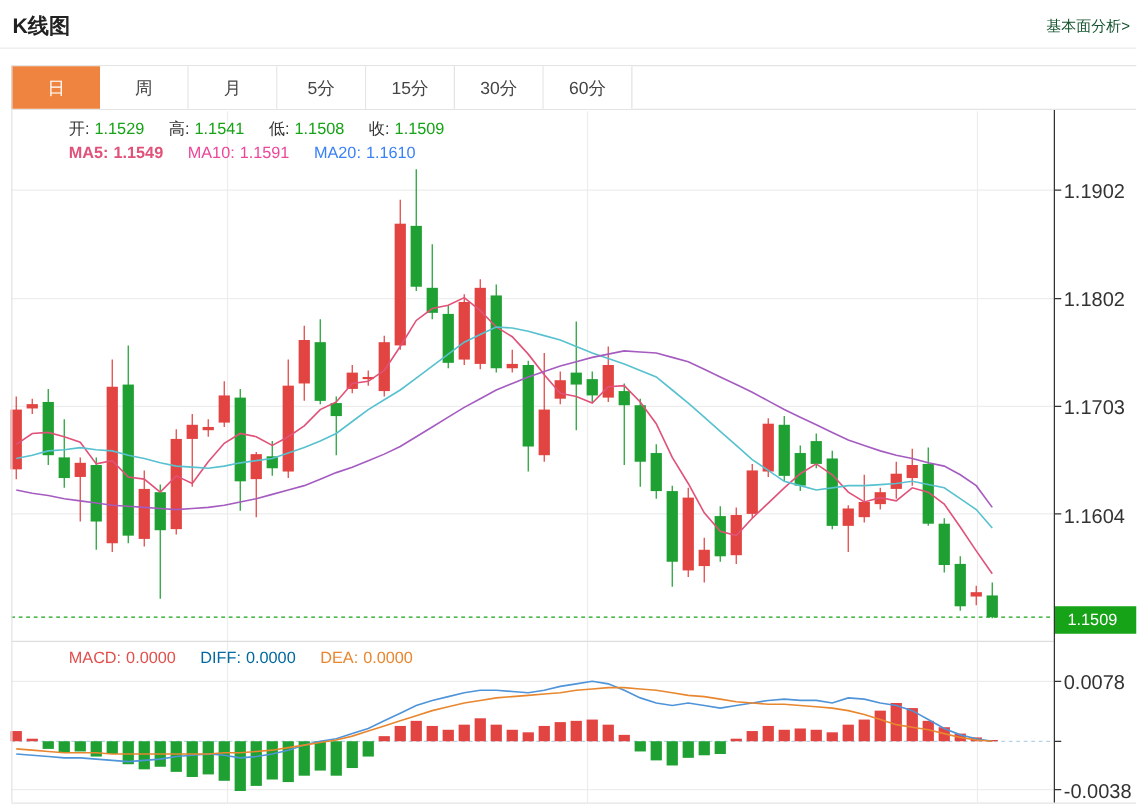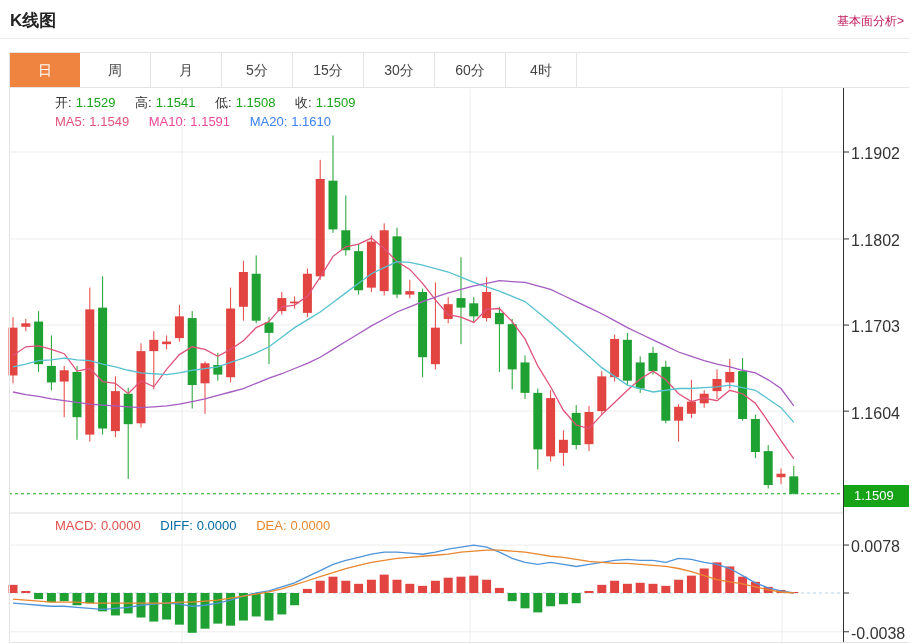--- a/index.html
+++ b/index.html
@@ -1,19 +1,19 @@
 <!DOCTYPE html>
 <html><head>
 <meta charset="utf-8">
 <style>
   html,body{margin:0;padding:0;background:#fff;}
   .stage{position:relative;width:909px;height:644px;background:#fff;overflow:hidden;
          font-family:"Liberation Sans","DejaVu Sans",sans-serif;}
   .hdr-title{position:absolute;left:10px;top:9px;font-size:17px;font-weight:bold;color:#222;}
-  .hdr-link{position:absolute;right:5px;top:13px;font-size:12px;color:#be185d;cursor:pointer;}
+  .hdr-link{position:absolute;right:5px;top:13px;font-size:12px;color:#14532d;cursor:pointer;}
   .hdr-divider{position:absolute;left:0;top:38px;width:915px;height:1px;background:#ececec;}
   .tabs{position:absolute;left:9px;top:52px;width:903px;height:36px;background:#fff;
         border-top:1px solid #e4e4e4;border-bottom:1px solid #e4e4e4;box-sizing:border-box;display:flex;}
   .tab{width:71px;height:34px;line-height:34px;text-align:center;font-size:14px;color:#444;
        border-right:1px solid #e4e4e4;cursor:pointer;box-sizing:border-box;background:#fff;}
   .tab.active{background:#ee8440;color:#fff;border-right:none;}
   .tab:first-child{border-left:1px solid #e4e4e4;}
   #chart{position:absolute;left:0;top:0;}
   .legend{position:absolute;left:14px;font-size:13px;white-space:nowrap;margin-left:41px;}
   .legend span{margin-right:4px;}
@@ -34,21 +34,20 @@
   <div class="hdr-divider"></div>
 
   <div class="tabs">
     <div class="tab active"><span>日</span></div>
     <div class="tab"><span>周</span></div>
     <div class="tab"><span>月</span></div>
     <div class="tab"><span>5分</span></div>
     <div class="tab"><span>15分</span></div>
     <div class="tab"><span>30分</span></div>
     <div class="tab"><span>60分</span></div>
-    <div class="tab"><span>4时</span></div>
   </div>
 
   <svg id="chart" width="915" height="644">
       <line x1="9" y1="152" x2="843" y2="152" stroke="#ededed"></line>
       <line x1="9" y1="238.9565217391305" x2="843" y2="238.9565217391305" stroke="#ededed"></line>
       <line x1="9" y1="325.04347826086985" x2="843" y2="325.04347826086985" stroke="#ededed"></line>
       <line x1="9" y1="411.13043478260715" x2="843" y2="411.13043478260715" stroke="#ededed"></line>
       <line x1="9" y1="545.0408163265306" x2="843" y2="545.0408163265306" stroke="#ededed"></line>
       <line x1="9" y1="631.7755102040817" x2="843" y2="631.7755102040817" stroke="#ededed"></line>
       <line x1="182" y1="89" x2="182" y2="642" stroke="#ededed"></line>
@@ -262,21 +261,21 @@
     </svg>
 
   <div class="legend" style="top:94px;">
     <span class="grp"><span class="ohlc-label">开:</span><span class="ohlc-value">1.1529</span></span>
     <span class="grp"><span class="ohlc-label">高:</span><span class="ohlc-value">1.1541</span></span>
     <span class="grp"><span class="ohlc-label">低:</span><span class="ohlc-value">1.1508</span></span>
     <span class="grp"><span class="ohlc-label">收:</span><span class="ohlc-value">1.1509</span></span>
   </div>
 
   <div class="legend" style="top:114px;">
-    <span class="grp" style="color:#e0527a;"><span>MA5:</span><span>1.1549</span></span>
+    <span class="grp" style="color:#e0527a;font-weight:bold;"><span>MA5:</span><span>1.1549</span></span>
     <span class="grp" style="color:#ec4899;"><span>MA10:</span><span>1.1591</span></span>
     <span class="grp" style="color:#3b82f6;"><span>MA20:</span><span>1.1610</span></span>
   </div>
 
   <div class="legend" style="top:518px;">
     <span class="grp" style="color:#e0514d;"><span>MACD:</span><span>0.0000</span></span>
     <span class="grp" style="color:#0369a1;"><span>DIFF:</span><span>0.0000</span></span>
     <span class="grp" style="color:#e8872f;"><span>DEA:</span><span>0.0000</span></span>
   </div>
 

